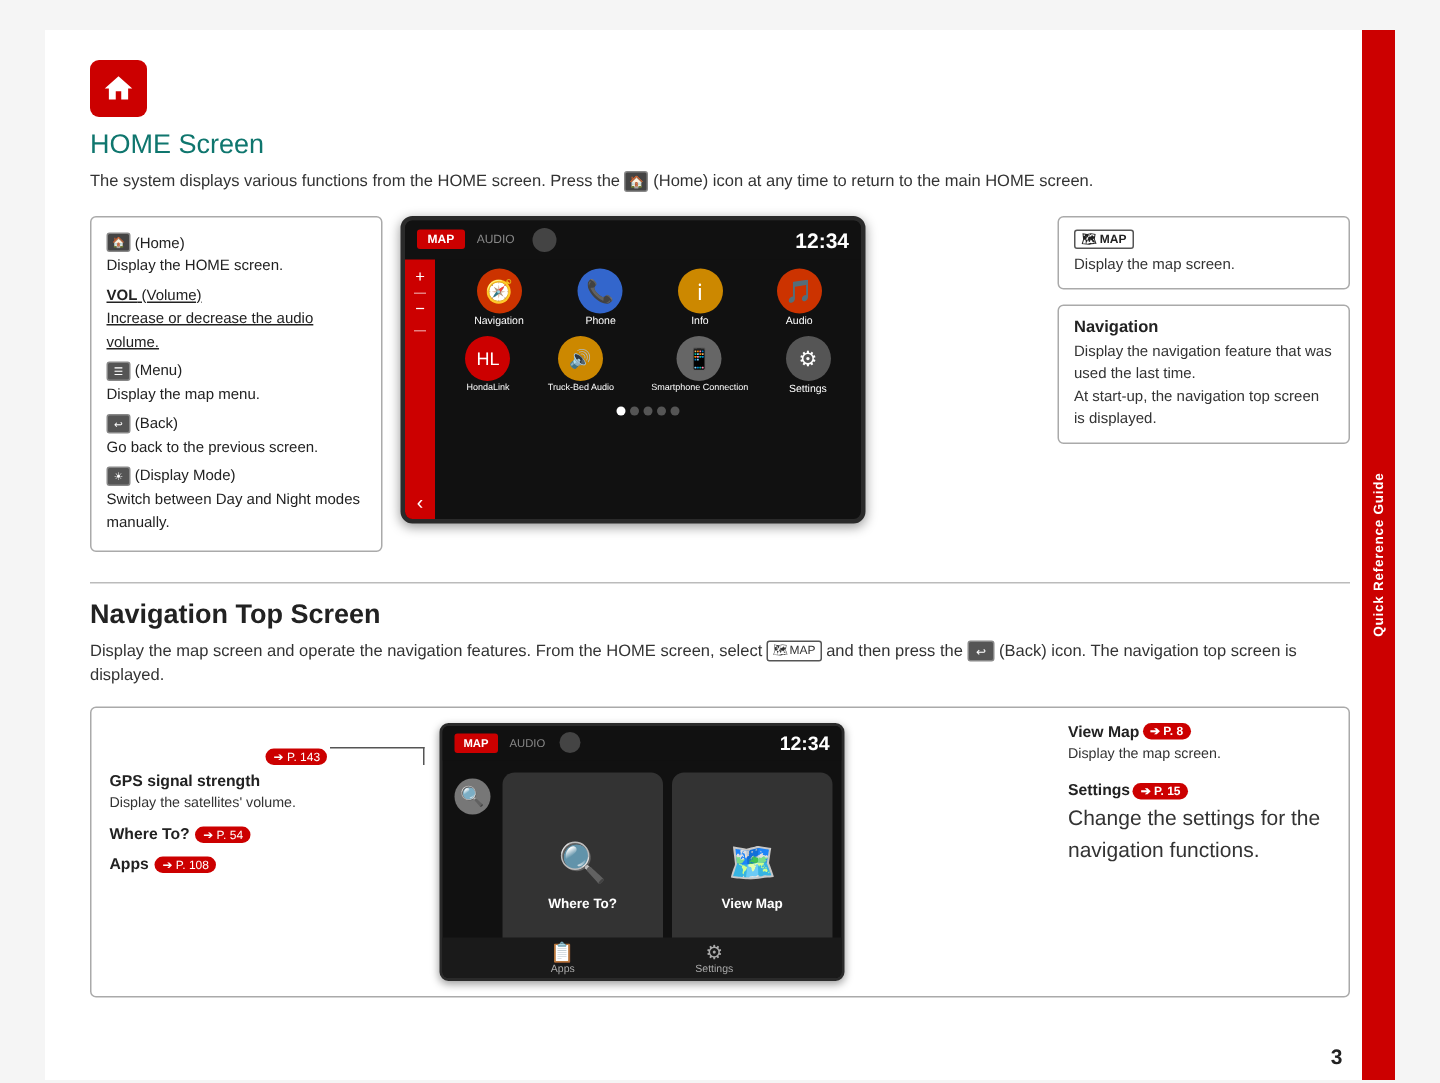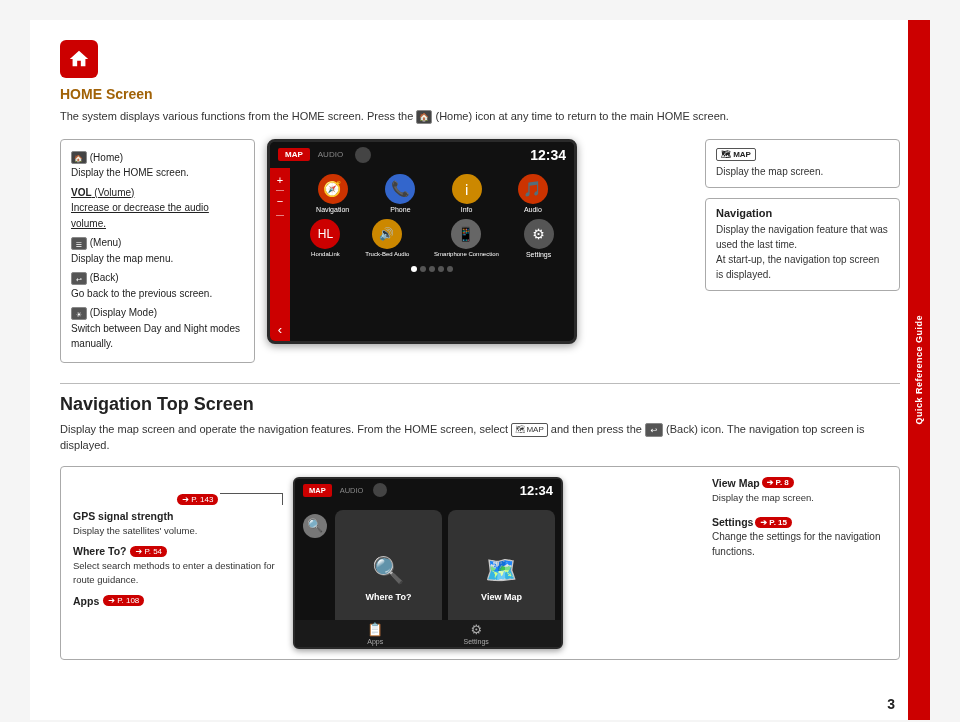--- a/index.html
+++ b/index.html
@@ -67,23 +67,23 @@
       margin-bottom: 10px;
     }
     .home-icon-top svg {
       fill: #fff;
       width: 22px;
       height: 22px;
     }
 
     
     .section-title {
-      font-size: 14px;
-      font-weight: bold;
-      color: #a16207;
+      font-size: 18px;
+      font-weight: normal;
+      color: #0f766e;
       margin-bottom: 6px;
       border-bottom: none;
     }
 
     .section-desc {
       font-size: 11px;
       color: #333;
       margin-bottom: 14px;
       line-height: 1.5;
     }
@@ -268,21 +268,20 @@
             <span style="flex:1;border-top:1.5px solid #555;border-right:1.5px solid #555;height:12px;display:inline-block;margin-left:2px;"></span>
           </div>
           <div style="font-size:9.5px;color:#333;margin-top:2px;line-height:1.45;">Display the satellites' volume.</div>
         </div>
 
         <div style="margin-bottom:8px;">
           <div style="display:flex;align-items:center;gap:0;">
             <span style="font-weight:bold;font-size:10.5px;">Where To? </span>
             <span style="display:inline-flex;align-items:center;background:#cc0000;color:#fff;font-size:8px;padding:1px 5px;border-radius:10px;margin-left:4px;white-space:nowrap;">➔ P. 54</span>
           </div>
-          <div style="font-size:9.5px;color:#333;margin-top:2px;line-height:1.45;">Select search methods to enter a destination for route guidance.</div>
         </div>
 
         <div style="margin-bottom:4px;">
           <div style="display:flex;align-items:center;gap:0;">
             <span style="font-weight:bold;font-size:10.5px;">Apps </span>
             <span style="display:inline-flex;align-items:center;background:#cc0000;color:#fff;font-size:8px;padding:1px 5px;border-radius:10px;margin-left:4px;white-space:nowrap;">➔ P. 108</span>
           </div>
         </div>
       </div>
 
@@ -335,20 +334,20 @@
             <span style="display:inline-flex;align-items:center;background:#cc0000;color:#fff;font-size:8px;padding:1px 5px;border-radius:10px;white-space:nowrap;">➔ P. 8</span>
           </div>
           <div style="font-size:9.5px;color:#333;margin-top:2px;line-height:1.45;">Display the map screen.</div>
         </div>
 
         <div>
           <div style="display:flex;align-items:center;gap:2px;font-weight:bold;font-size:10.5px;">
             <span>Settings </span>
             <span style="display:inline-flex;align-items:center;background:#cc0000;color:#fff;font-size:8px;padding:1px 5px;border-radius:10px;white-space:nowrap;">➔ P. 15</span>
           </div>
-          <div style="font-size:10px;color:#333;margin-top:2px;line-height:1.45;">Change the settings for the navigation functions.</div>
+          <div style="font-size:14px;color:#333;margin-top:2px;line-height:1.45;">Change the settings for the navigation functions.</div>
         </div>
       </div>
 
     </div>
   </div>
 
 </div>
 
 </body></html>

